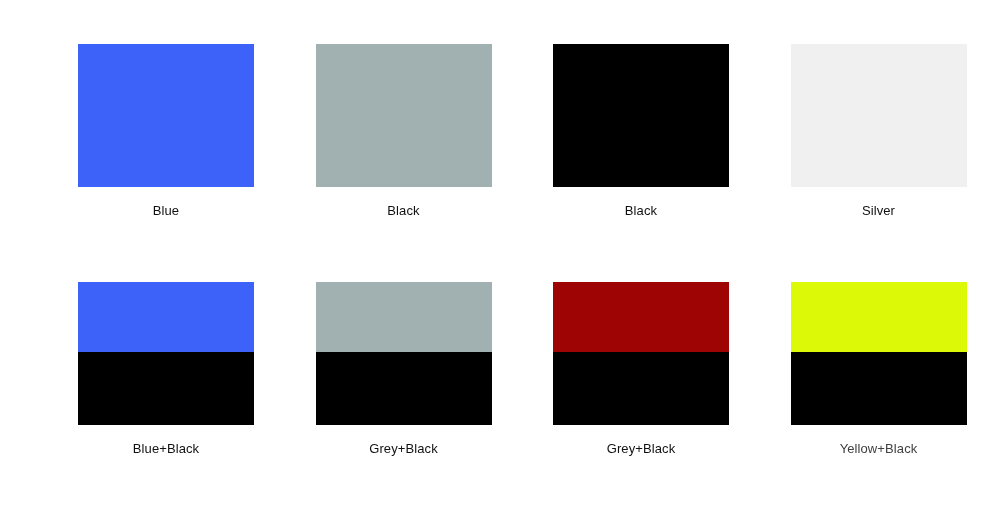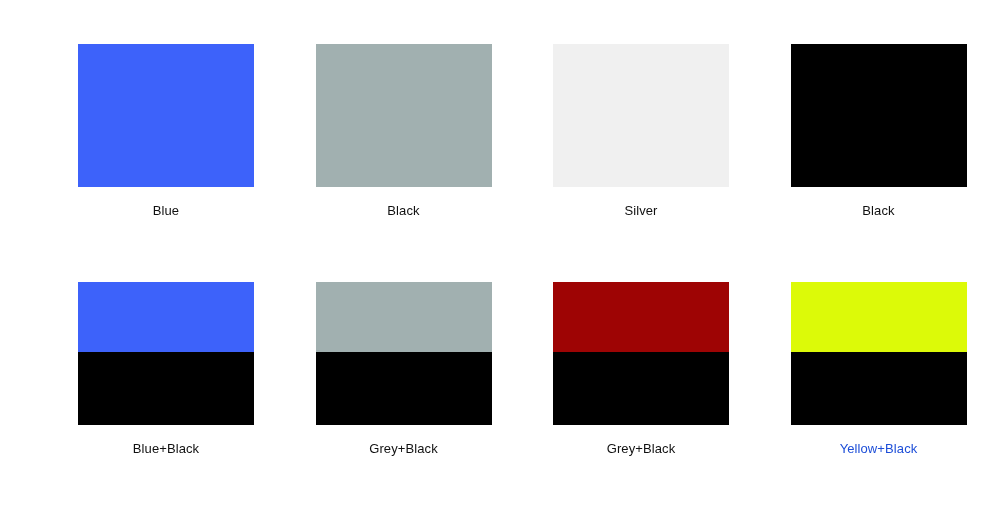--- a/index.html
+++ b/index.html
@@ -90,30 +90,30 @@
 
     <div class="swatch-cell">
       <div class="swatch-box solid">
         <div class="band band-solid" style="background-color: rgb(161, 176, 176);"></div>
       </div>
       <div class="swatch-label" style="color: rgb(17, 17, 17);">Black</div>
     </div>
 
     <div class="swatch-cell">
       <div class="swatch-box solid">
-        <div class="band band-solid" style="background-color: rgb(240, 240, 240);"></div>
+        <div class="band band-solid" style="background-color: rgb(0, 0, 0);"></div>
       </div>
-      <div class="swatch-label" style="color: rgb(17, 17, 17);">Silver</div>
+      <div class="swatch-label" style="color: rgb(17, 17, 17);">Black</div>
     </div>
 
     <div class="swatch-cell">
       <div class="swatch-box solid">
-        <div class="band band-solid" style="background-color: rgb(0, 0, 0);"></div>
+        <div class="band band-solid" style="background-color: rgb(240, 240, 240);"></div>
       </div>
-      <div class="swatch-label" style="color: rgb(17, 17, 17);">Black</div>
+      <div class="swatch-label" style="color: rgb(17, 17, 17);">Silver</div>
     </div>
 
   </div>
 
   <div class="swatch-row row-bottom">
 
     <div class="swatch-cell">
       <div class="swatch-box split">
         <div class="band band-top" style="background-color: rgb(61, 98, 250);"></div>
         <div class="band band-bottom" style="background-color: rgb(0, 0, 0);"></div>
@@ -135,18 +135,18 @@
         <div class="band band-bottom" style="background-color: rgb(0, 0, 0);"></div>
       </div>
       <div class="swatch-label" style="color: rgb(17, 17, 17);">Grey+Black</div>
     </div>
 
     <div class="swatch-cell">
       <div class="swatch-box split">
         <div class="band band-top" style="background-color: rgb(220, 250, 8);"></div>
         <div class="band band-bottom" style="background-color: rgb(0, 0, 0);"></div>
       </div>
-      <div class="swatch-label" style="color: #1d4ed8;">Yellow+Black</div>
+      <div class="swatch-label" style="color: #404040;">Yellow+Black</div>
     </div>
 
   </div>
 
 </div>
 
 </body></html>

